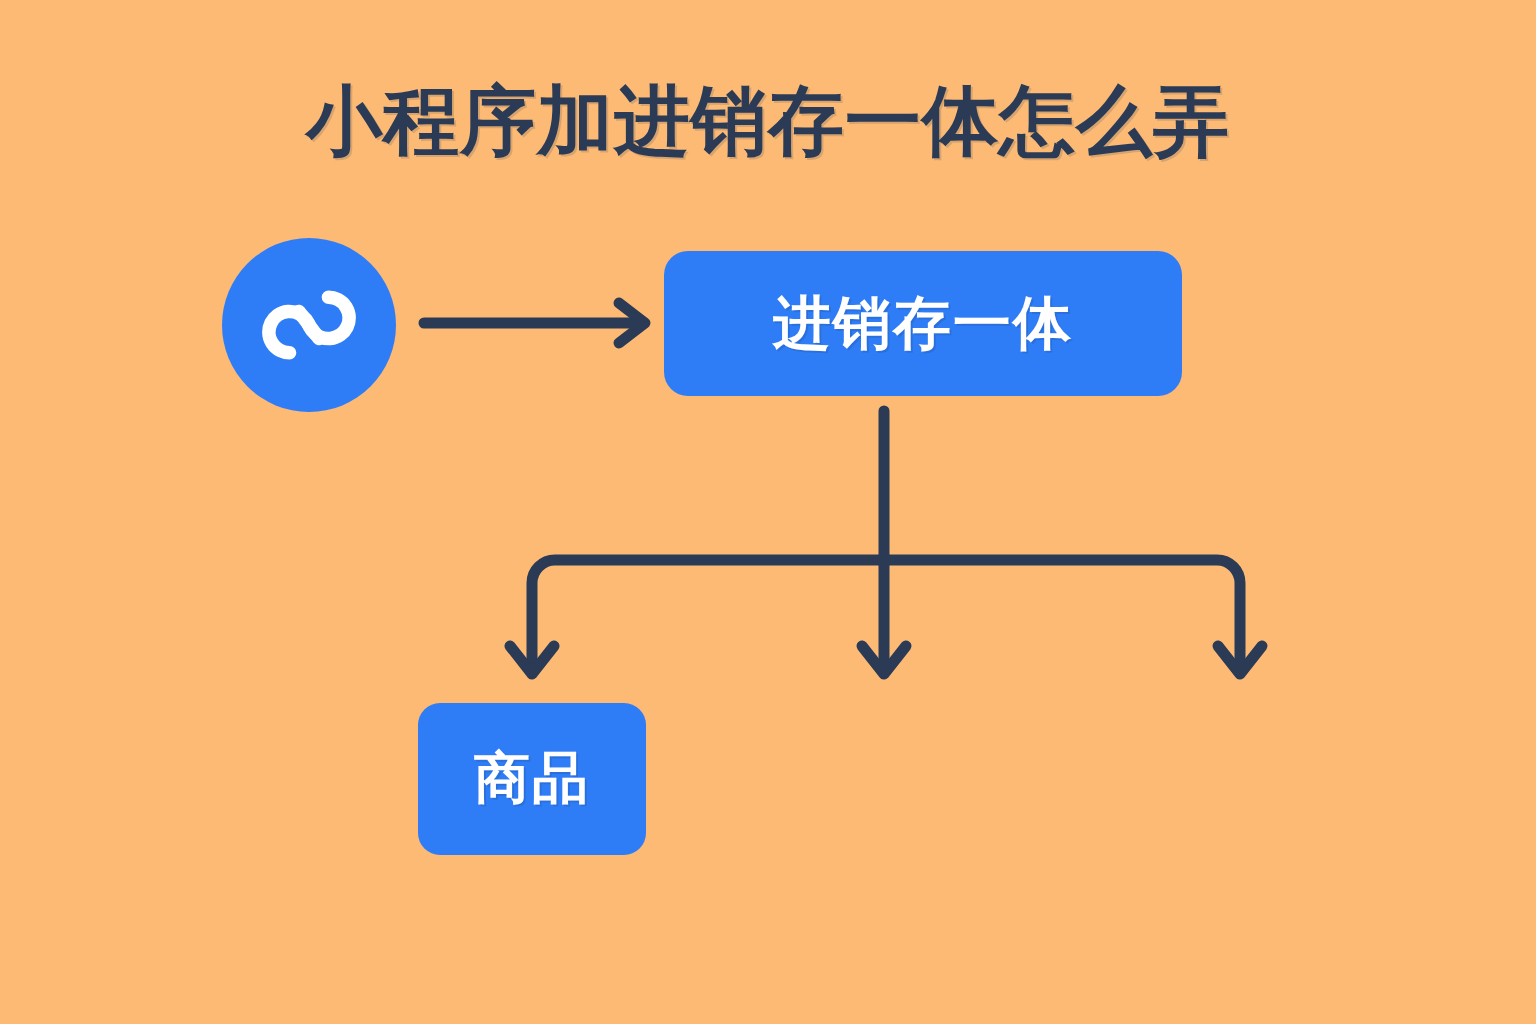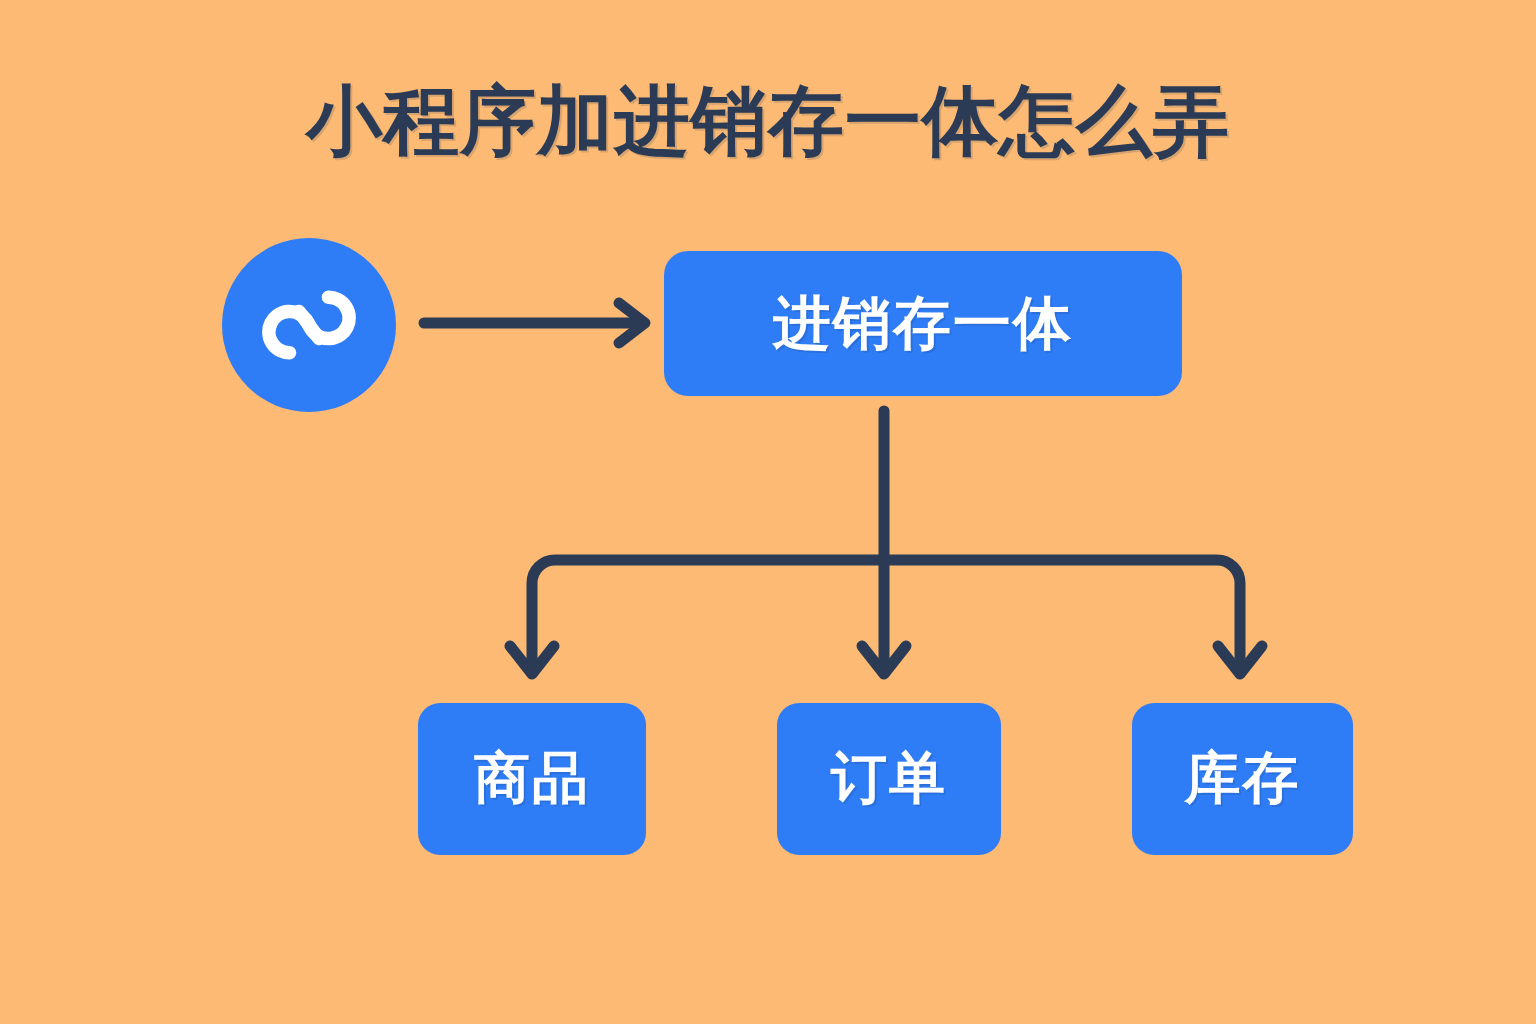--- a/index.html
+++ b/index.html
@@ -143,17 +143,15 @@
       <path d="M510 646 L532 674 L554 646"></path>
 
       <path d="M1218 646 L1240 674 L1262 646"></path>
     </g>
   </svg>
 
   <div class="node node-root">进销存一体</div>
 
   <div class="node node-leaf node-leaf-1">商品</div>
 
-  <div class="node node-leaf node-leaf-2">订单</div>
 
-  <div class="node node-leaf node-leaf-3">库存</div>
 
 </div>
 
 </body></html>

